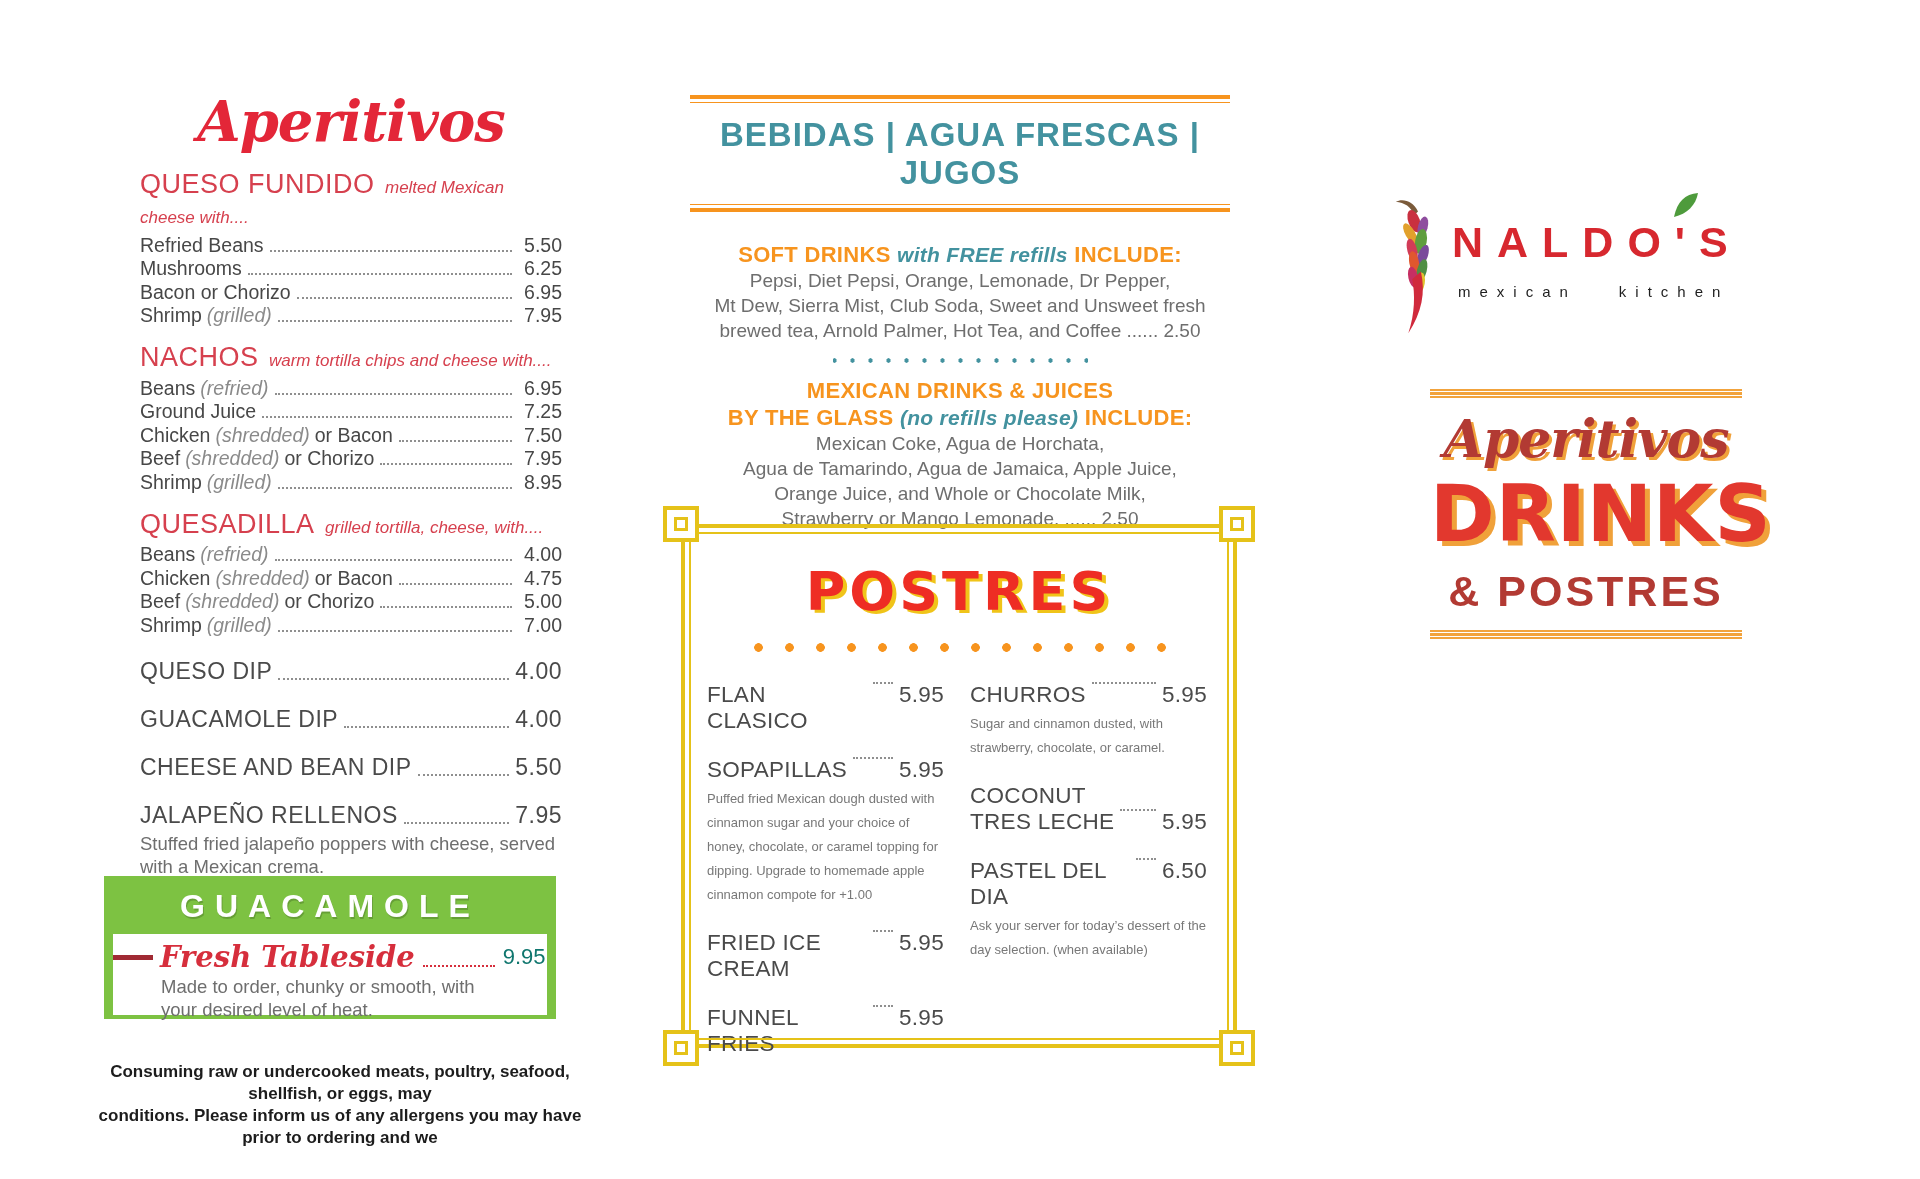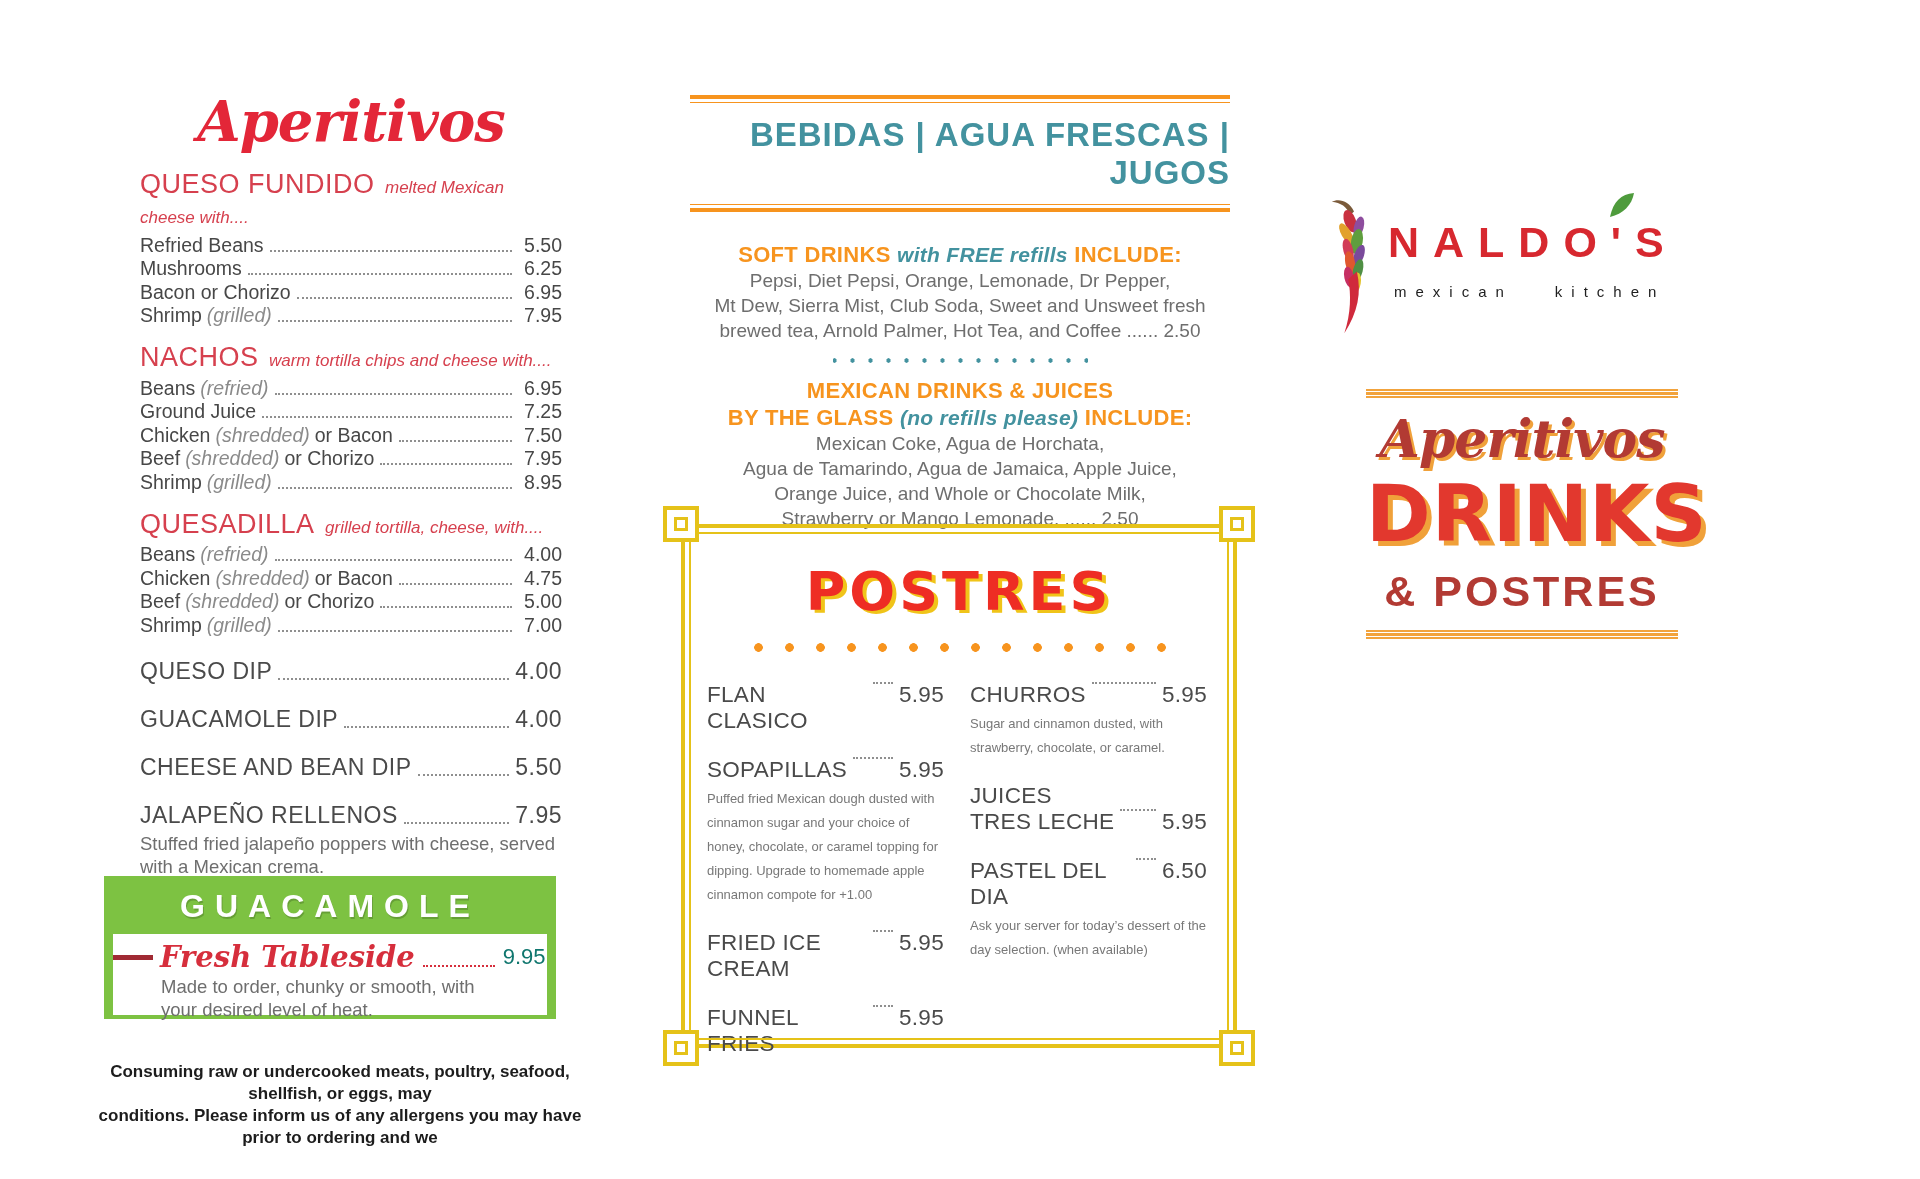--- a/index.html
+++ b/index.html
@@ -42,21 +42,21 @@
   .g-desc { font-size:18.5px; color:#6e6e6e; line-height:23px; margin-left:48px; margin-top:1px; width:350px; }
 
   
   .disclaimer { position:absolute; left:90px; top:1061px; width:500px; text-align:center;
                 font-weight:bold; font-size:17px; line-height:22px; color:#1c1c1c; }
 
   
   .m-col { position:absolute; left:690px; top:95px; width:540px; text-align:center; }
   .rule-thick { height:4px; background:#f7941e; }
   .rule-thin  { height:1px; background:#f7941e; }
-  .m-head-title { font-size:33px; font-weight:bold; color:#43929f; letter-spacing:1px; margin:13px 0 12px;text-align:right; }
+  .m-head-title { font-size:33px; font-weight:bold; color:#43929f; letter-spacing:1px; margin:13px 0 12px; }
   .gap3 { height:3px; }
   .drink-block { margin-top:29px; }
   .db-head { font-size:22px; font-weight:bold; color:#f7941e; letter-spacing:0.3px; line-height:27px; }
   .db-note { font-size:21px; font-style:italic; font-weight:600; color:#43929f; }
   .db-line { font-size:19px; color:#6e6e6e; line-height:25px; }
   .teal-dots { margin:15px auto 14px; width:255px; height:5px;
                background-image:radial-gradient(circle, #43929f 2px, transparent 2.5px);
                background-size:18px 5px; background-repeat:repeat-x; background-position:center; }
 
   
@@ -75,21 +75,21 @@
   .p-cols { display:flex; padding:30px 26px 0 22px; gap:26px; text-align:left; }
   .p-col { flex:1; }
   .prow { display:flex; align-items:flex-start; font-size:22.5px; color:#4a4a4a; letter-spacing:0.3px; }
   .prow .price { white-space:nowrap; }
   .prow .dots { border-bottom-color:#8f8f8f; }
   .pgap { margin-top:23px; }
   .pdesc { font-size:13px; color:#787878; line-height:24px; margin-top:4px; }
   .pname-line { font-size:22.5px; color:#4a4a4a; letter-spacing:0.3px; }
 
   
-  .r-col { position:absolute; left:1324px; top:196px; width:430px; }
+  .r-col { position:absolute; left:1388px; top:196px; width:430px; }
   .logo-row { display:flex; align-items:flex-start; }
   .chili-wrap { width:60px; flex:0 0 60px; }
   .logo-text { position:relative; margin-left:4px; padding-top:22px; }
   .naldos { font-size:43px; color:#d7282f; letter-spacing:14px; font-weight:600; white-space:nowrap; }
   .leaf { position:absolute; right:42px; top:-4px; }
   .tagline { margin-top:16px; display:flex; font-size:15px; color:#1e1e1e; letter-spacing:9px; padding-left:6px; }
   .tagline .t2 { margin-left:42px; }
   .r-title { margin-top:44px; margin-left:42px; width:312px; text-align:center; }
   .triple-rule { height:9px; border-top:2px solid #f2a33c; border-bottom:2px solid #f2a33c;
                  background:linear-gradient(#f2a33c,#f2a33c) center/100% 3px no-repeat; }
@@ -351,21 +351,21 @@
         </div>
       </div>
 
       <div class="p-col">
         <div class="prow">
           <span class="nm">CHURROS</span>
           <span class="dots"></span>
           <span class="price">5.95</span>
         </div>
         <div class="pdesc">Sugar and cinnamon dusted, with strawberry, chocolate, or caramel.</div>
-        <div class="pname-line pgap">JUICES</div>
+        <div class="pname-line pgap">COCONUT</div>
         <div class="prow">
           <span class="nm">TRES  LECHE</span>
           <span class="dots"></span>
           <span class="price">5.95</span>
         </div>
         <div class="prow pgap">
           <span class="nm">PASTEL DEL DIA</span>
           <span class="dots"></span>
           <span class="price">6.50</span>
         </div>

